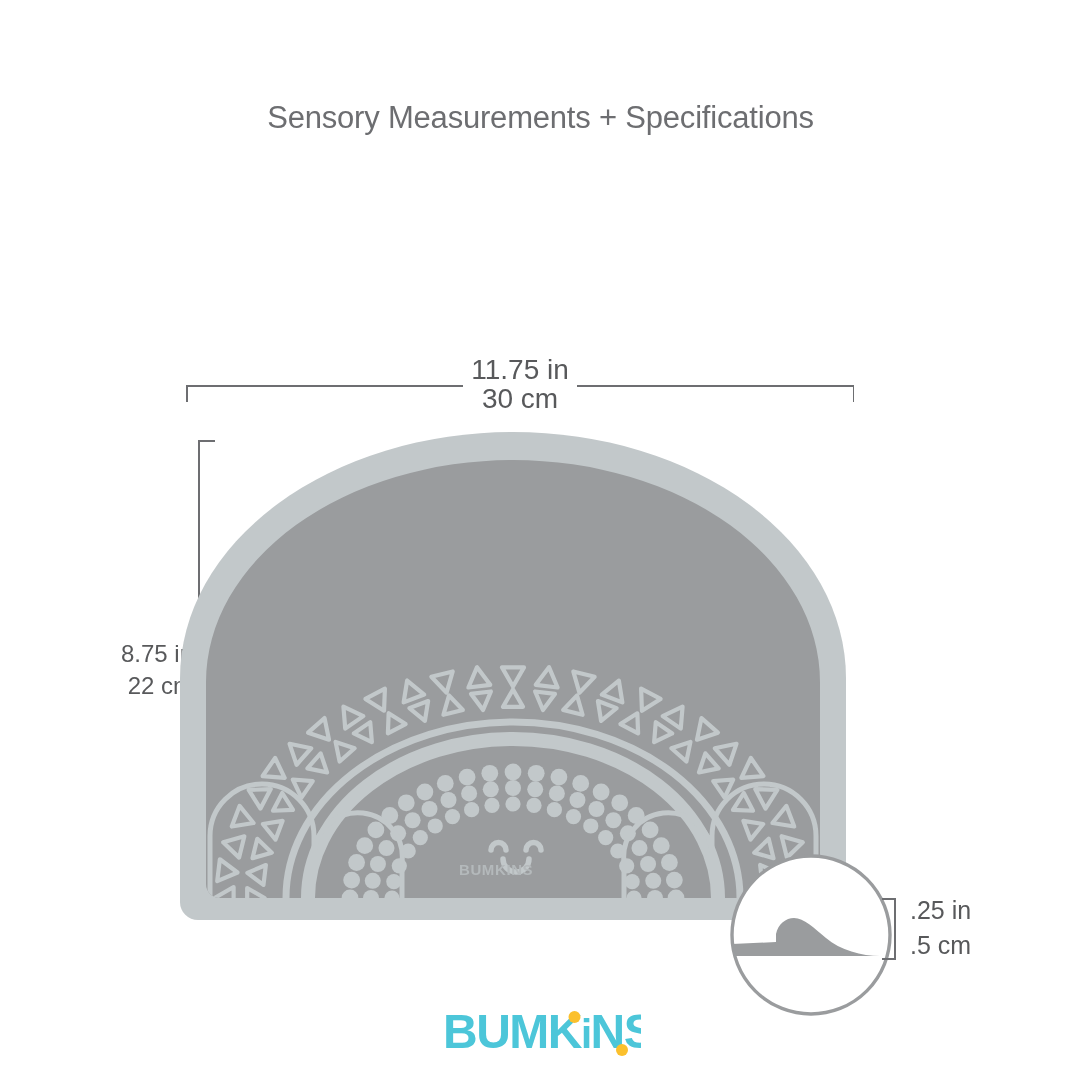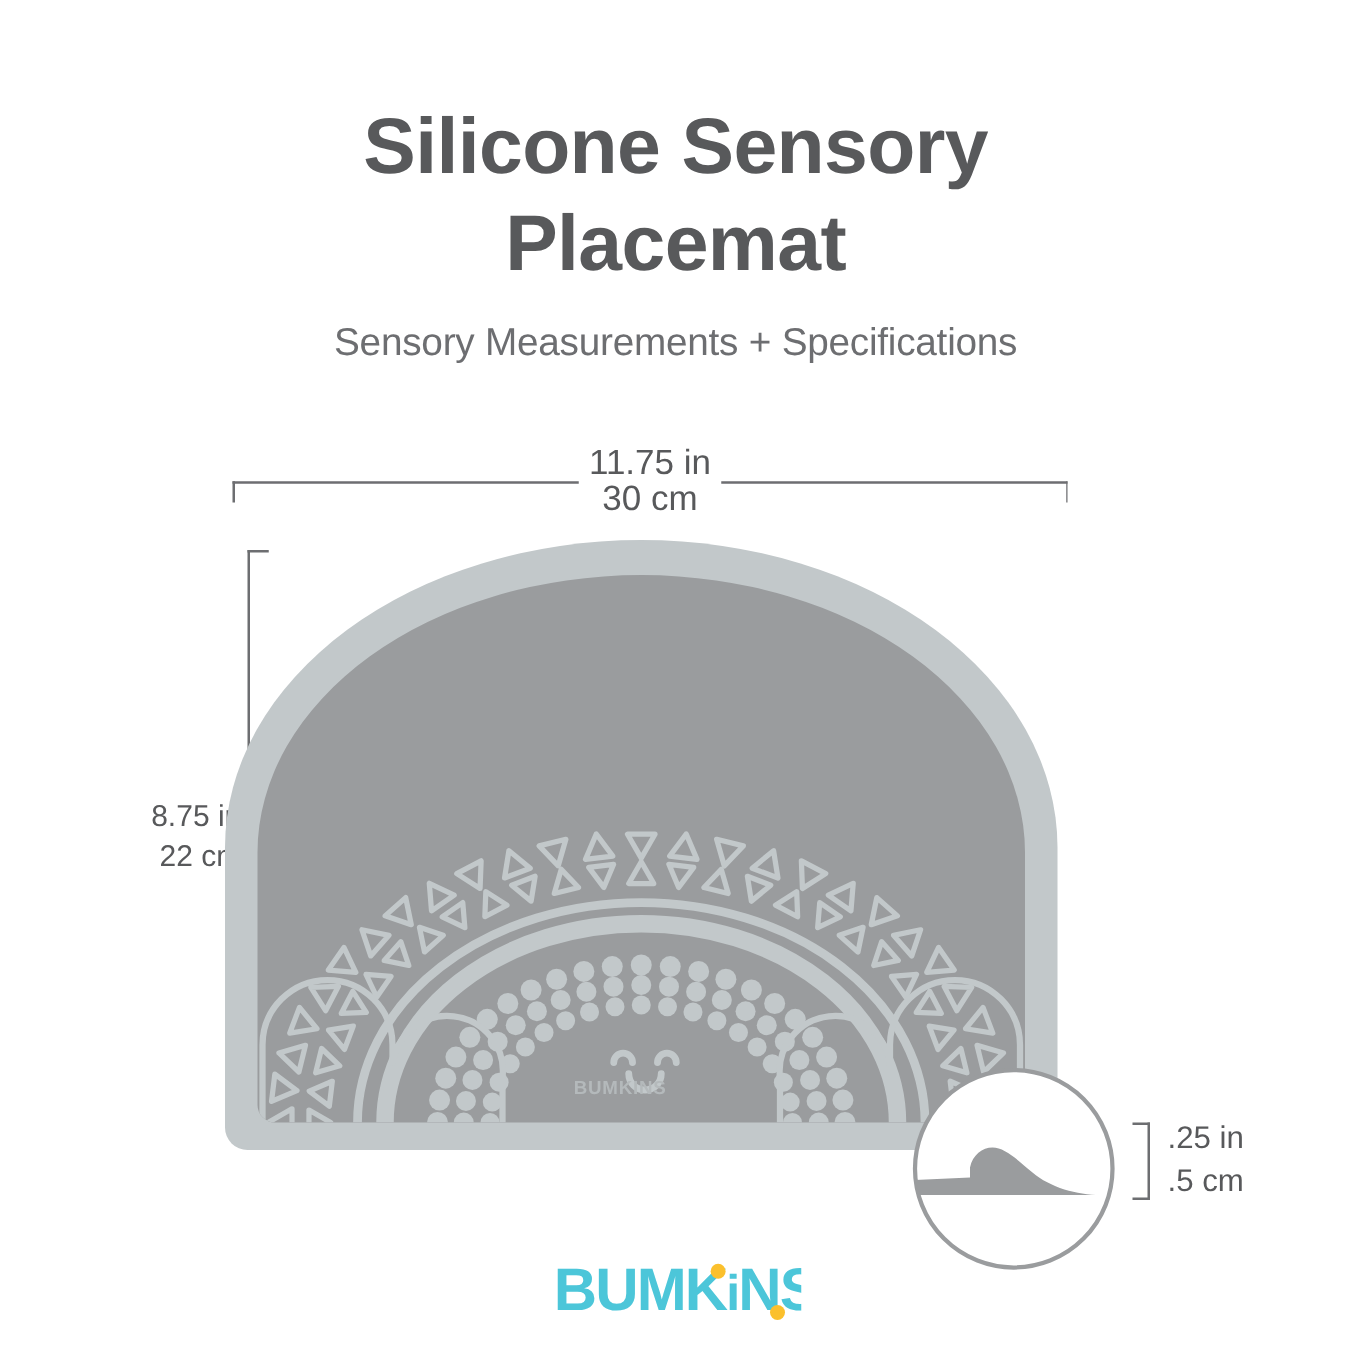--- a/index.html
+++ b/index.html
@@ -71,21 +71,21 @@
   #height-dim .vtick.b { bottom: 0px; }
   #height-dim .htext {
     position: absolute;
     left: -30px; top: 198px; width: 105px;
     text-align: right;
     font-size: 24px; line-height: 32px; color: #58595b;
     white-space: pre-line;
   }
 
   
-  #thick-dim { position: absolute; left: 906px; top: 896px; width: 150px; height: 72px; }
+  #thick-dim { position: absolute; left: 882px; top: 896px; width: 150px; height: 72px; }
   #thick-dim .bracket { position: absolute; left: 0px; top: 2px; width: 14px; height: 62px; }
   #thick-dim .bracket .v { position: absolute; right: 0; top: 0; width: 1.6px; height: 62px; background: #6d6e71; }
   #thick-dim .bracket .h { position: absolute; right: 0; width: 14px; height: 1.6px; background: #6d6e71; }
   #thick-dim .bracket .h.t { top: 0; }
   #thick-dim .bracket .h.b { bottom: 0; }
   #thick-dim .ttext {
     position: absolute; left: 28px; top: -3px; width: 122px;
     font-size: 25px; line-height: 35px; color: #58595b;
     white-space: pre-line; text-align: left;
   }
@@ -101,22 +101,20 @@
   
   #logo { position: absolute; left: 0; top: 1004px; width: 1081px; text-align: center; }
   #logo svg { display: inline-block; }
 </style>
 </head>
 <body>
 
 <div id="page">
 
   <div class="header">
-    <h1 class="title">Silicone Sensory
-Placemat</h1>
     <p class="subtitle">Sensory Measurements + Specifications</p>
   </div>
 
   <div id="width-dim">
     <div class="seg left"></div>
     <div class="seg right"></div>
     <div class="tick l"></div>
     <div class="tick r"></div>
     <div class="wtext">11.75 in
 30 cm</div>

